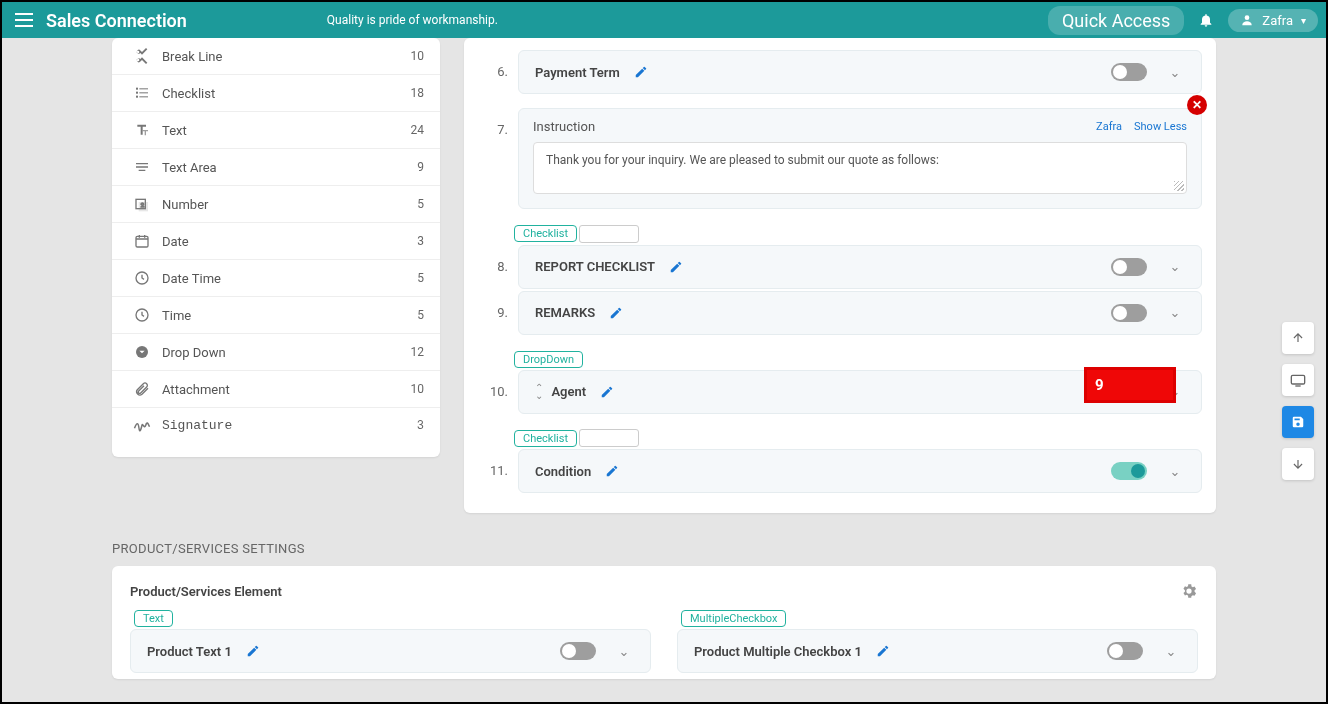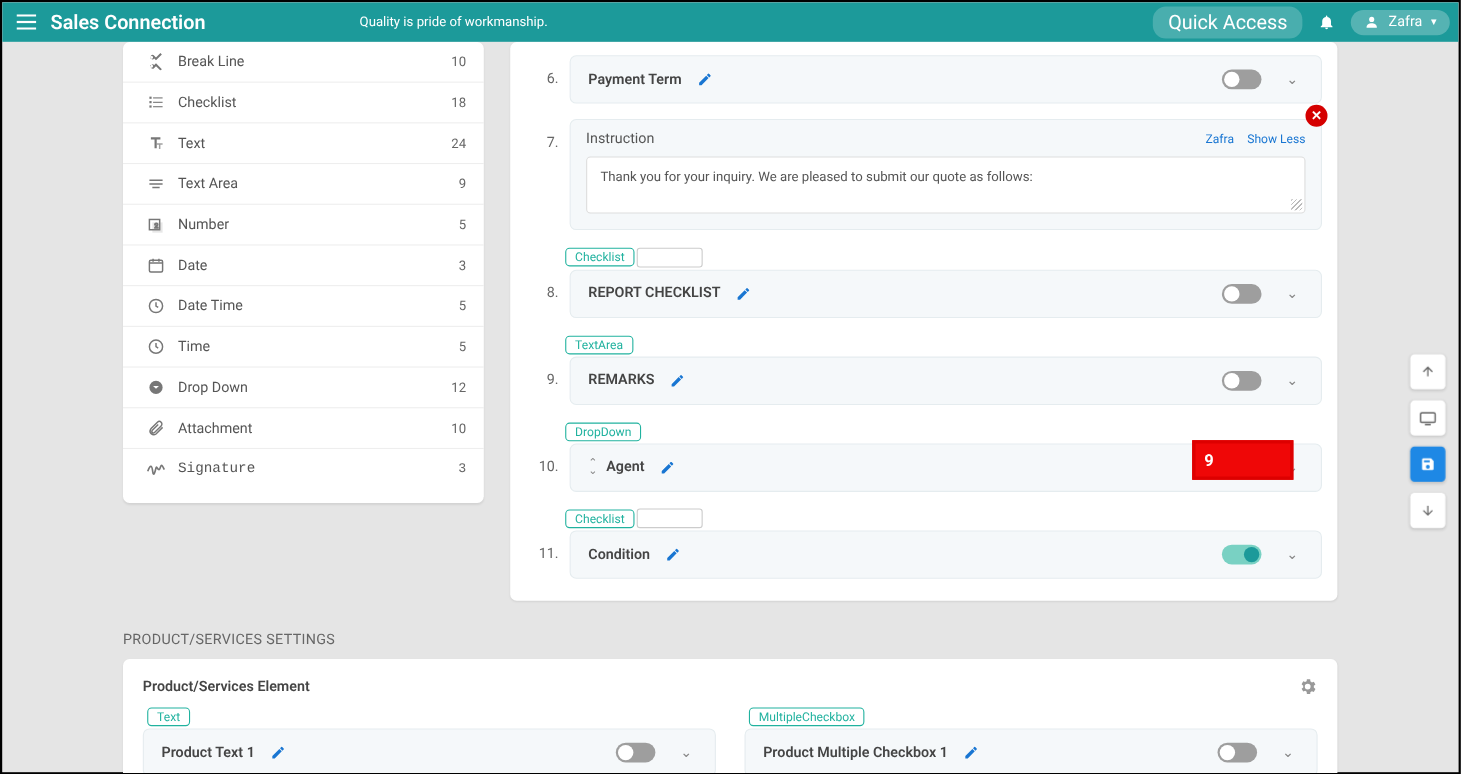--- a/index.html
+++ b/index.html
@@ -284,23 +284,20 @@
                     <path d="M3 17.25V21h3.75l11-11-3.75-3.75zM20.7 7.04a1 1 0 0 0 0-1.41l-2.34-2.34a1 1 0 0 0-1.41 0L15 5.24 18.76 9z"></path>
                   </svg>
                 </span>
               <span class="field-spacer"></span>
               <div class="toggle"></div>
               <div class="chev">⌄</div>
             </div>
           </div>
         </div>
 
-        <div style="margin-top:10px;">
-          <span class="tag-label">TextArea</span>
-        </div>
         <div class="field-row" style="margin-top:2px;">
           <div class="field-header">
             <div class="field-num">9.</div>
             <div class="field-card">
               <span class="field-title">REMARKS</span>
               <span class="edit-icon">
                   <svg width="14" height="14" viewBox="0 0 24 24" fill="#1976d2">
                     <path d="M3 17.25V21h3.75l11-11-3.75-3.75zM20.7 7.04a1 1 0 0 0 0-1.41l-2.34-2.34a1 1 0 0 0-1.41 0L15 5.24 18.76 9z"></path>
                   </svg>
                 </span>

